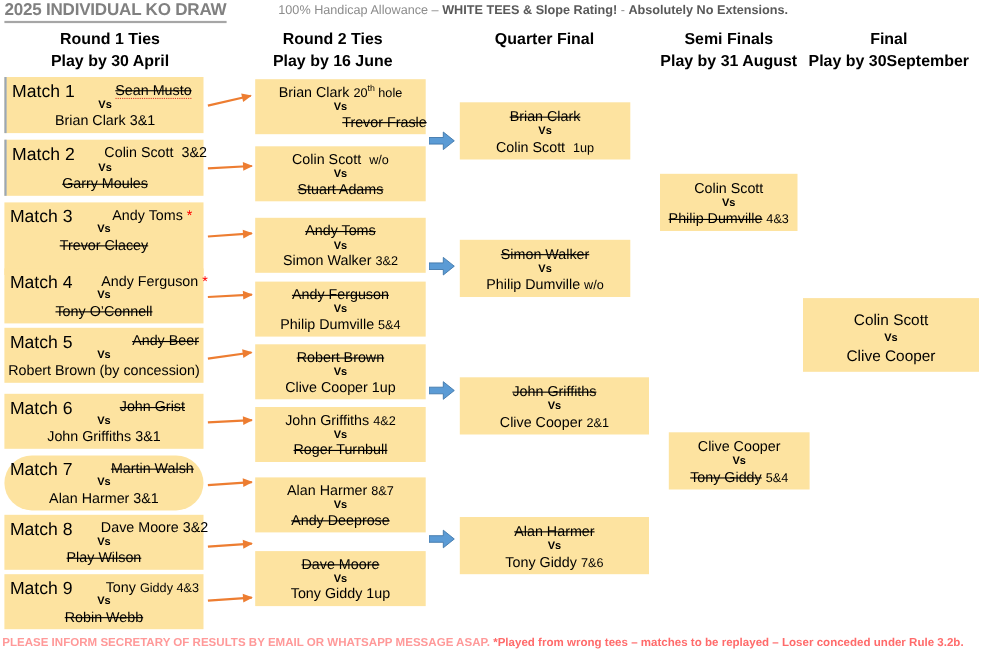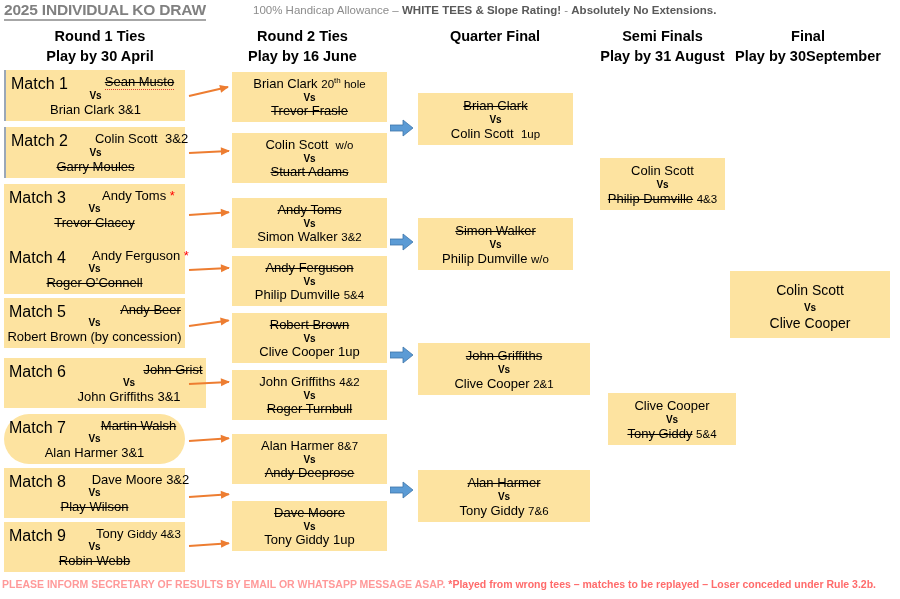--- a/index.html
+++ b/index.html
@@ -106,31 +106,31 @@
   <span class="mlabel" style="top:5px;">Match 3</span>
   <span class="ln" style="top:5px;padding-left:44px;"><span>Andy Toms</span> <span class="star">*</span></span>
   <span class="ln vs" style="top:20px;">Vs</span>
   <span class="ln strike" style="top:32px;">Trevor Clacey</span>
 </div>
 
 <div class="box" style="left:4px;top:244px;width:181px;height:50px;">
   <span class="mlabel" style="top:5px;">Match 4</span>
   <span class="ln" style="top:5px;padding-left:46px;"><span>Andy Ferguson</span> <span class="star">*</span></span>
   <span class="ln vs" style="top:20px;">Vs</span>
-  <span class="ln strike" style="top:32px;">Roger O’Connell</span>
+  <span class="ln strike" style="top:32px;">Tony O’Connell</span>
 </div>
 
 <div class="box" style="left:4px;top:298px;width:181px;height:50px;">
   <span class="mlabel" style="top:5px;">Match 5</span>
   <span class="ln strike" style="top:5px;padding-left:56px;">Andy Beer</span>
   <span class="ln vs" style="top:20px;">Vs</span>
   <span class="ln" style="top:32px;">Robert Brown (by concession)</span>
 </div>
 
-<div class="box" style="left:4px;top:358px;width:202px;height:50px;padding-left:24px;">
+<div class="box" style="left:4px;top:358px;width:181px;height:50px;">
   <span class="mlabel" style="top:5px;">Match 6</span>
   <span class="ln strike" style="top:5px;padding-left:44px;">John Grist</span>
   <span class="ln vs" style="top:20px;">Vs</span>
   <span class="ln" style="top:32px;"><span>John Griffiths</span> <span>3&amp;1</span></span>
 </div>
 
 <div class="box" style="left:4px;top:414px;width:181px;height:50px;border-radius:25px;">
   <span class="mlabel" style="top:5px;">Match 7</span>
   <span class="ln strike" style="top:5px;padding-left:44px;">Martin Walsh</span>
   <span class="ln vs" style="top:20px;">Vs</span>
@@ -147,21 +147,21 @@
 <div class="box" style="left:4px;top:522px;width:181px;height:50px;">
   <span class="mlabel" style="top:5px;">Match 9</span>
   <span class="ln" style="top:5px;padding-left:44px;"><span>Tony</span> <span class="score">Giddy 4&amp;3</span></span>
   <span class="ln vs" style="top:20px;">Vs</span>
   <span class="ln strike" style="top:32px;">Robin Webb</span>
 </div>
 
 <div class="box" style="left:232px;top:72px;width:155px;height:50px;">
   <span class="ln" style="top:5px;"><span>Brian Clark</span> <span class="score">20<sup>th</sup> hole</span></span>
   <span class="ln vs" style="top:21px;">Vs</span>
-  <span class="ln strike" style="top:32px;">Trevor Frasle</span>
+  <span class="ln strike" style="top:32px;padding-left:40px;">Trevor Frasle</span>
 </div>
 <div class="box" style="left:232px;top:133px;width:155px;height:50px;">
   <span class="ln" style="top:5px;"><span>Colin Scott</span> &nbsp;<span class="score">w/o</span></span>
   <span class="ln vs" style="top:21px;">Vs</span>
   <span class="ln strike" style="top:32px;">Stuart Adams</span>
 </div>
 <div class="box" style="left:232px;top:198px;width:155px;height:50px;">
   <span class="ln strike" style="top:5px;">Andy Toms</span>
   <span class="ln vs" style="top:21px;">Vs</span>
   <span class="ln" style="top:32px;"><span>Simon Walker</span> <span class="score">3&amp;2</span></span>

